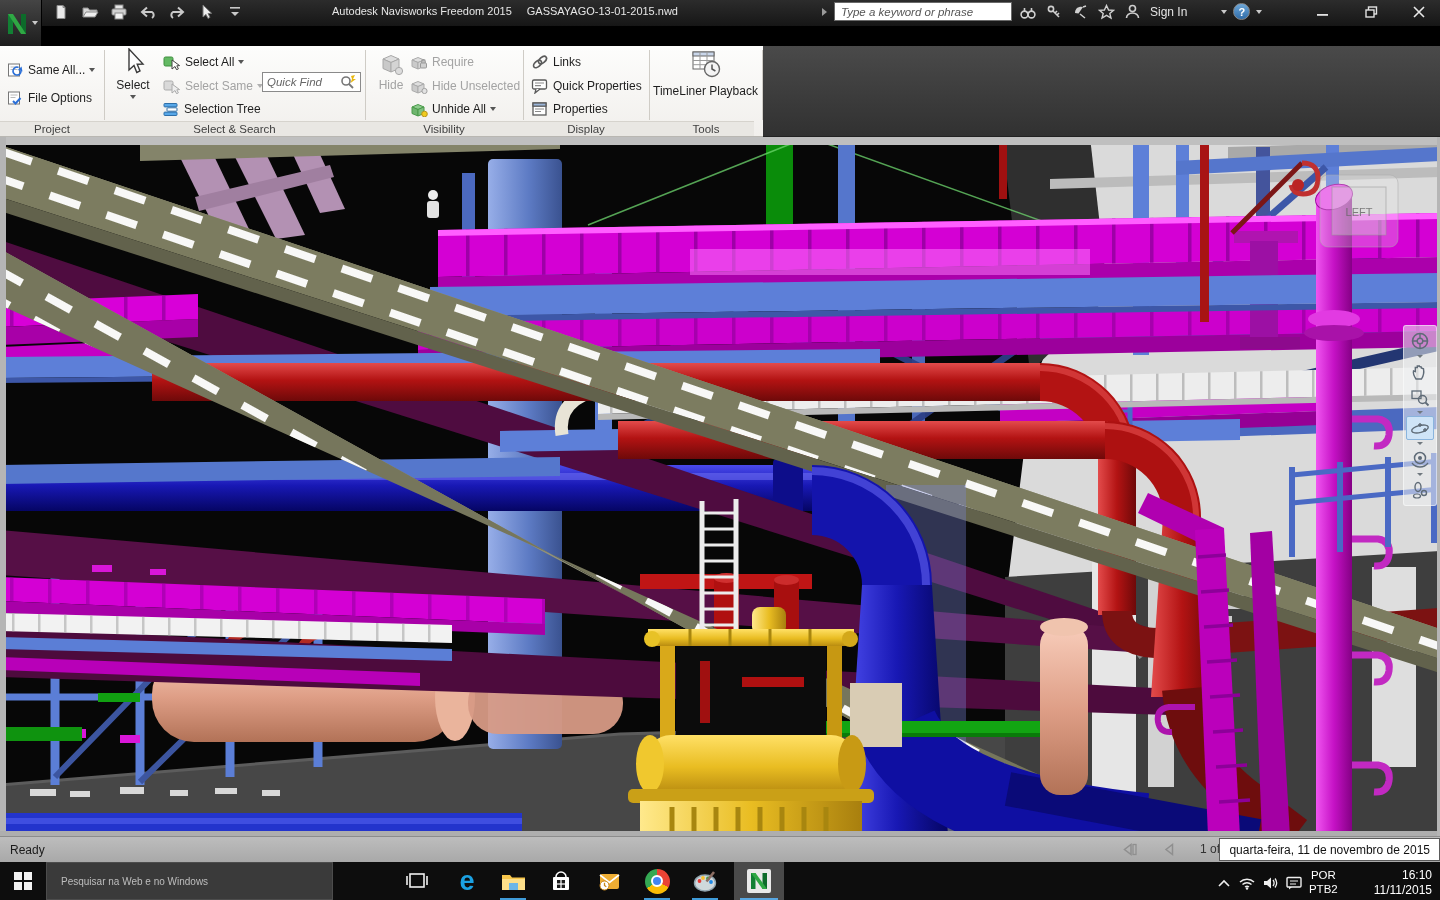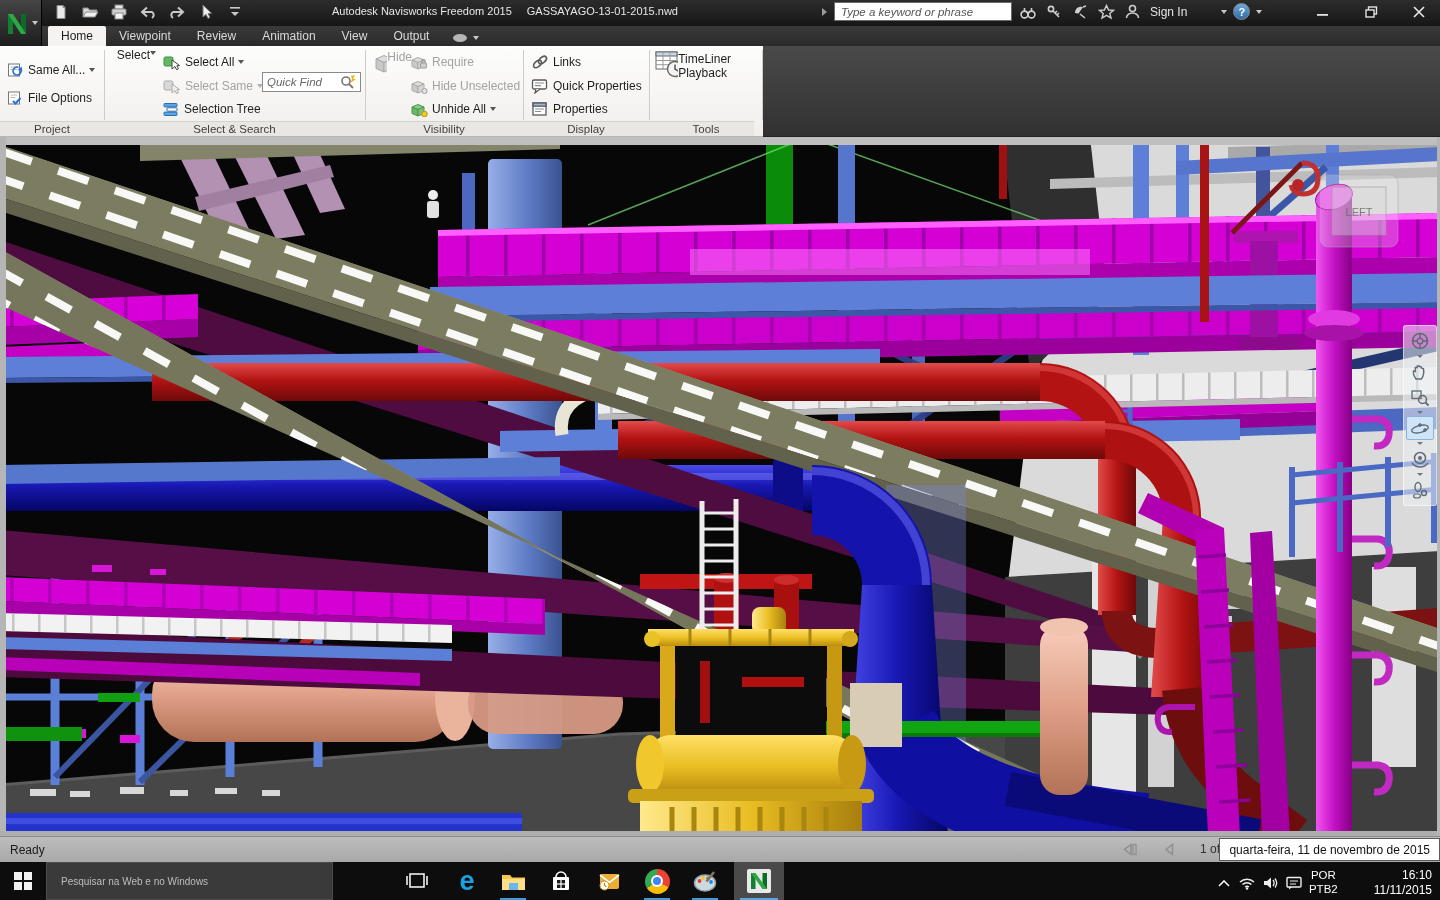--- a/index.html
+++ b/index.html
@@ -31,21 +31,21 @@
   .tab-extra{margin-left:10px;display:flex;align-items:center;gap:3px;padding-top:4px;}
 
   
   .ribbon{position:absolute;top:46px;left:0;width:763px;height:91px;background:linear-gradient(#fdfdfc,#f1efec);border-bottom:1px solid #b9b7b2;}
   .ribbon-right{position:absolute;top:46px;left:763px;right:0;height:91px;background:linear-gradient(#4a4a4a,#313131);border-bottom:1px solid #222;}
   .gdiv{position:absolute;top:4px;bottom:16px;width:1px;background:#cfccc6;}
   .glabelrow{position:absolute;left:0;right:9px;bottom:0;height:15px;background:#e9e7e3;border-top:1px solid #d6d3cd;}
   .glabel{position:absolute;bottom:1px;font-size:11.5px;color:#3f3f3f;text-align:center;}
   .rsm{position:absolute;display:flex;align-items:center;gap:4px;font-size:12px;color:#1e1e1e;height:21px;white-space:nowrap;}
   .rsm.dis{color:#a3a3a3;}
-  .rbig{position:absolute;display:flex;flex-direction:row;align-items:flex-start;font-size:12px;color:#1e1e1e;}
+  .rbig{position:absolute;display:flex;flex-direction:column;align-items:center;font-size:12px;color:#1e1e1e;}
   .rbig.dis{color:#a3a3a3;}
   .qfind{position:absolute;left:262px;top:26px;width:99px;height:20px;border:1px solid #8a8a8a;background:#fff;display:flex;align-items:center;}
   .qfind input{border:0;outline:none;width:76px;font-size:11.5px;font-style:italic;color:#333;padding:0 4px;font-family:inherit;}
   .qfind input::placeholder{font-style:italic;color:#666;}
   .chev{width:0;height:0;border-left:3.5px solid transparent;border-right:3.5px solid transparent;border-top:4px solid #555;display:inline-block;}
   .dis .chev{border-top-color:#b0b0b0;}
 
   
   .viewport{position:absolute;top:137px;left:0;width:1440px;height:699px;background:#060606;}
   .navbar3d{position:absolute;right:3px;top:188px;width:34px;background:rgba(238,240,242,0.55);border:1px solid rgba(255,255,255,0.5);border-radius:3px;display:flex;flex-direction:column;align-items:center;padding:3px 0;gap:1px;}
@@ -194,36 +194,20 @@
 
   <div class="appbtn">
     <svg width="26" height="28">
       <polygon points="4,25 4,5 9,5 9,25" fill="#128034"></polygon>
       <polygon points="17,25 17,5 22,5 22,25" fill="#0d6b2a"></polygon>
       <polygon points="4,5 9,5 22,25 17,25" fill="#2fa844"></polygon>
     </svg>
     <span class="dd"></span>
   </div>
 
-  <div class="tabrow">
-    <div class="tabs">
-      <span class="tab active">Home</span>
-      <span class="tab">Viewpoint</span>
-      <span class="tab">Review</span>
-      <span class="tab">Animation</span>
-      <span class="tab">View</span>
-      <span class="tab">Output</span>
-      <span class="tab-extra">
-          <svg width="18" height="10">
-            <ellipse cx="8" cy="5" rx="7" ry="4" fill="#b5b5b5"></ellipse>
-          </svg>
-          <span class="dd"></span>
-        </span>
-    </div>
-  </div>
 
   <div class="ribbon">
 
     <div class="rsm" style="left:7px;top:13px">
       <svg width="17" height="16">
           <rect x="1.5" y="2" width="11" height="12" fill="#fff" stroke="#777"></rect>
           <path d="M3.5,5 h7 M3.5,7.5 h7" stroke="#bbb"></path>
           <path d="M14,9 a4,4 0 1 1 -2.4,-3.6" fill="none" stroke="#2a6fd8" stroke-width="1.6"></path>
           <polygon points="14.5,4.5 15.5,9.5 10.8,8" fill="#2a6fd8"></polygon>
         </svg>

